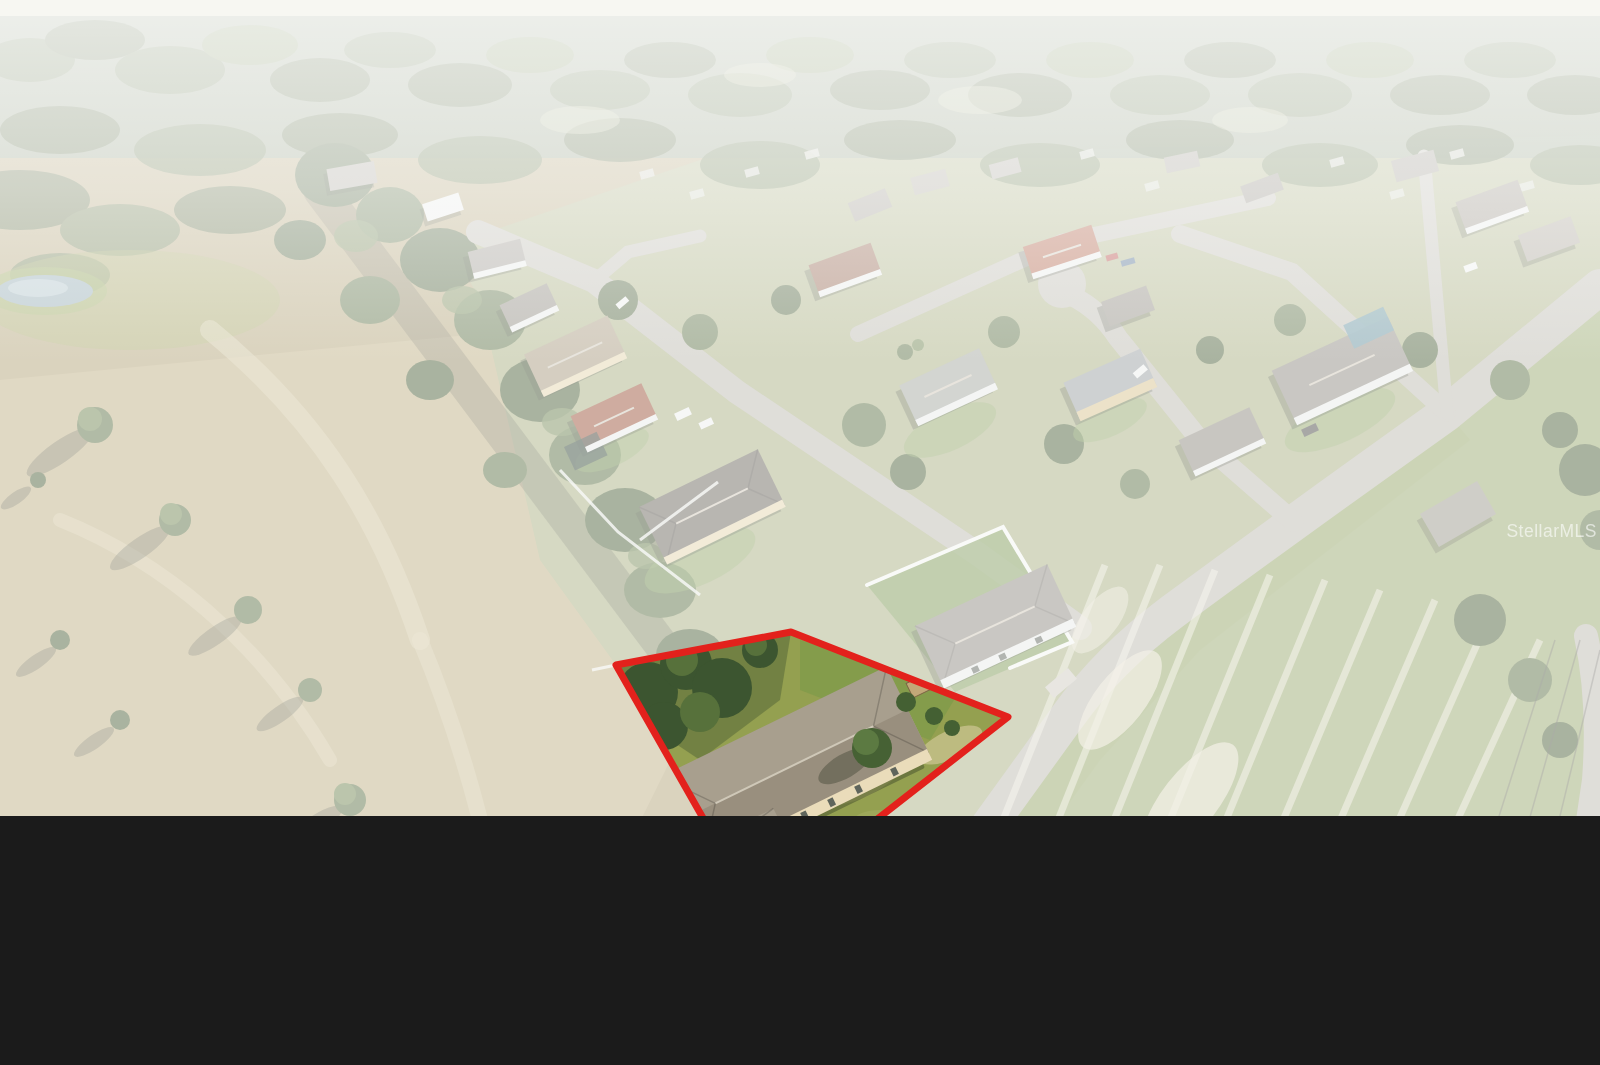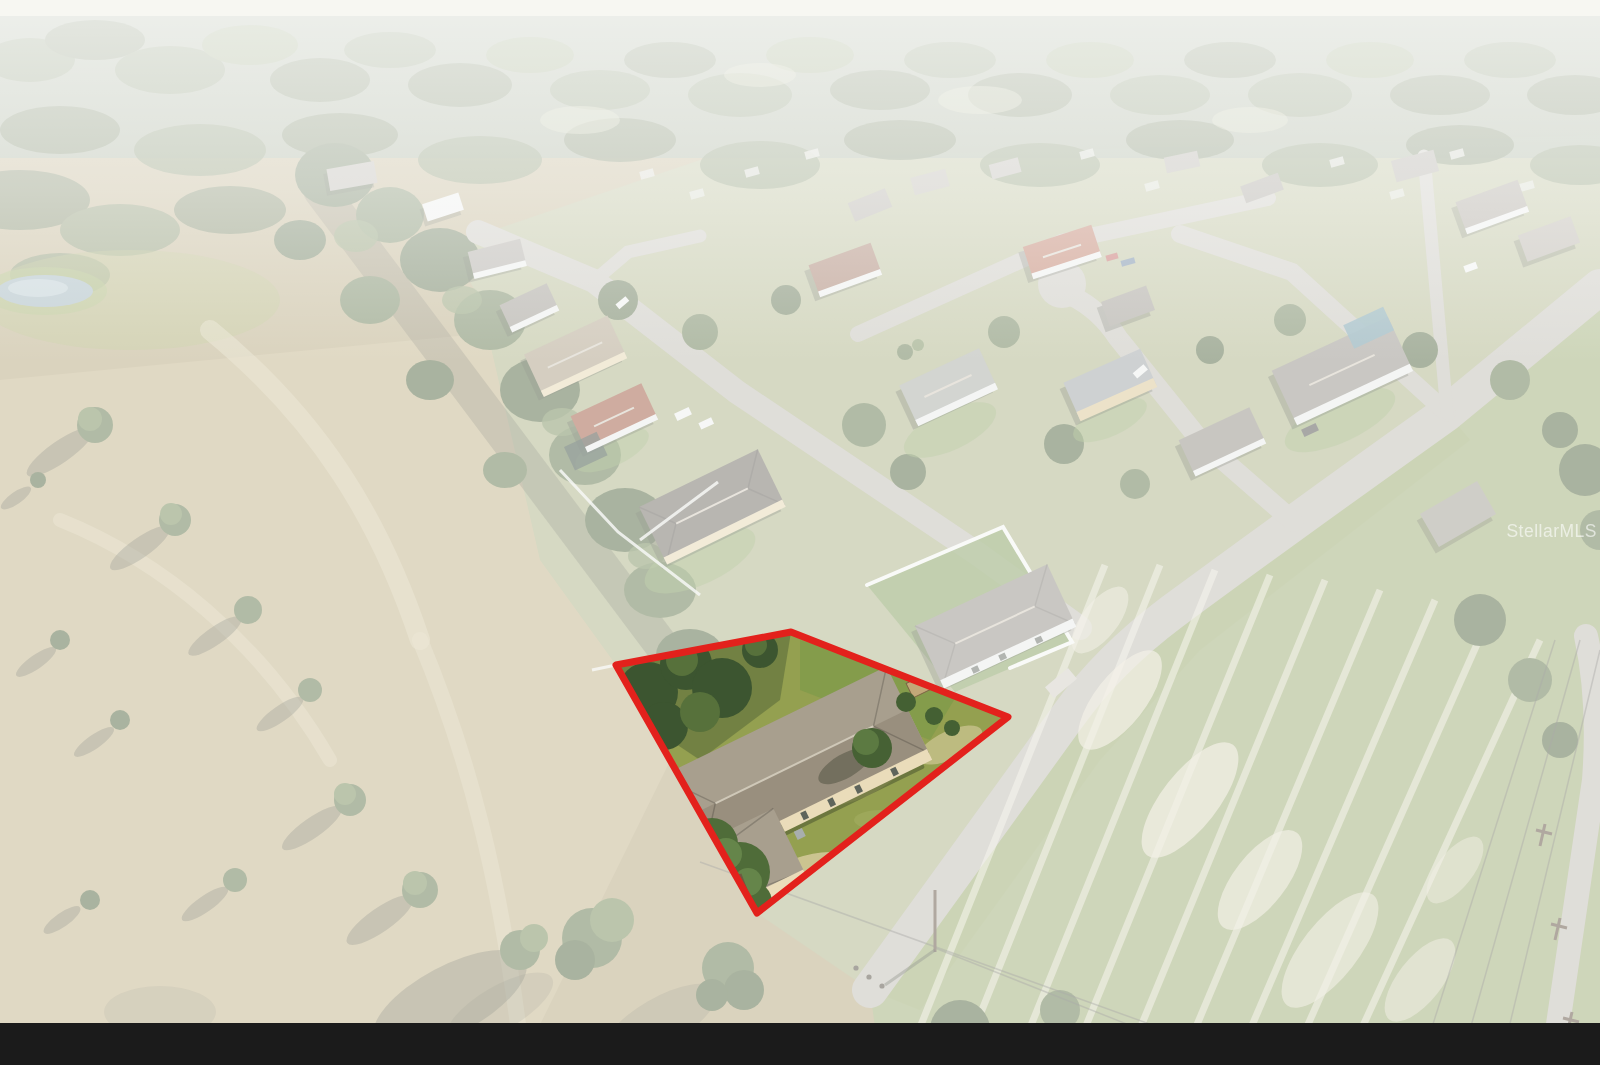--- a/index.html
+++ b/index.html
@@ -1,16 +1,16 @@
 <!DOCTYPE html>
 <html><head>
 <meta charset="utf-8">
 <style>
   html,body{margin:0;padding:0;background:#1b1b1b;}
-  .stage{position:relative;width:1600px;height:1023px;overflow:hidden;
+  .stage{position:relative;width:1600px;height:816px;overflow:hidden;
          font-family:"Liberation Sans", sans-serif;}
   svg{display:block}
   .hshadow{fill:rgba(45,52,35,.38)}
   .wallw{fill:#e9ecea}
   .wallc{fill:#e4d6ae}
   .ridge{stroke:#cfc8b8;stroke-width:2;fill:none}
   .hip{stroke:rgba(0,0,0,.18);stroke-width:1.5;fill:none}
   .fence{stroke:#f4f6f1;stroke-width:4;fill:none;stroke-linecap:round}
   .fencethin{stroke:#eff1ec;stroke-width:3;fill:none;opacity:.85}
   .road{stroke:#bdbab0;fill:none;stroke-linecap:round}

